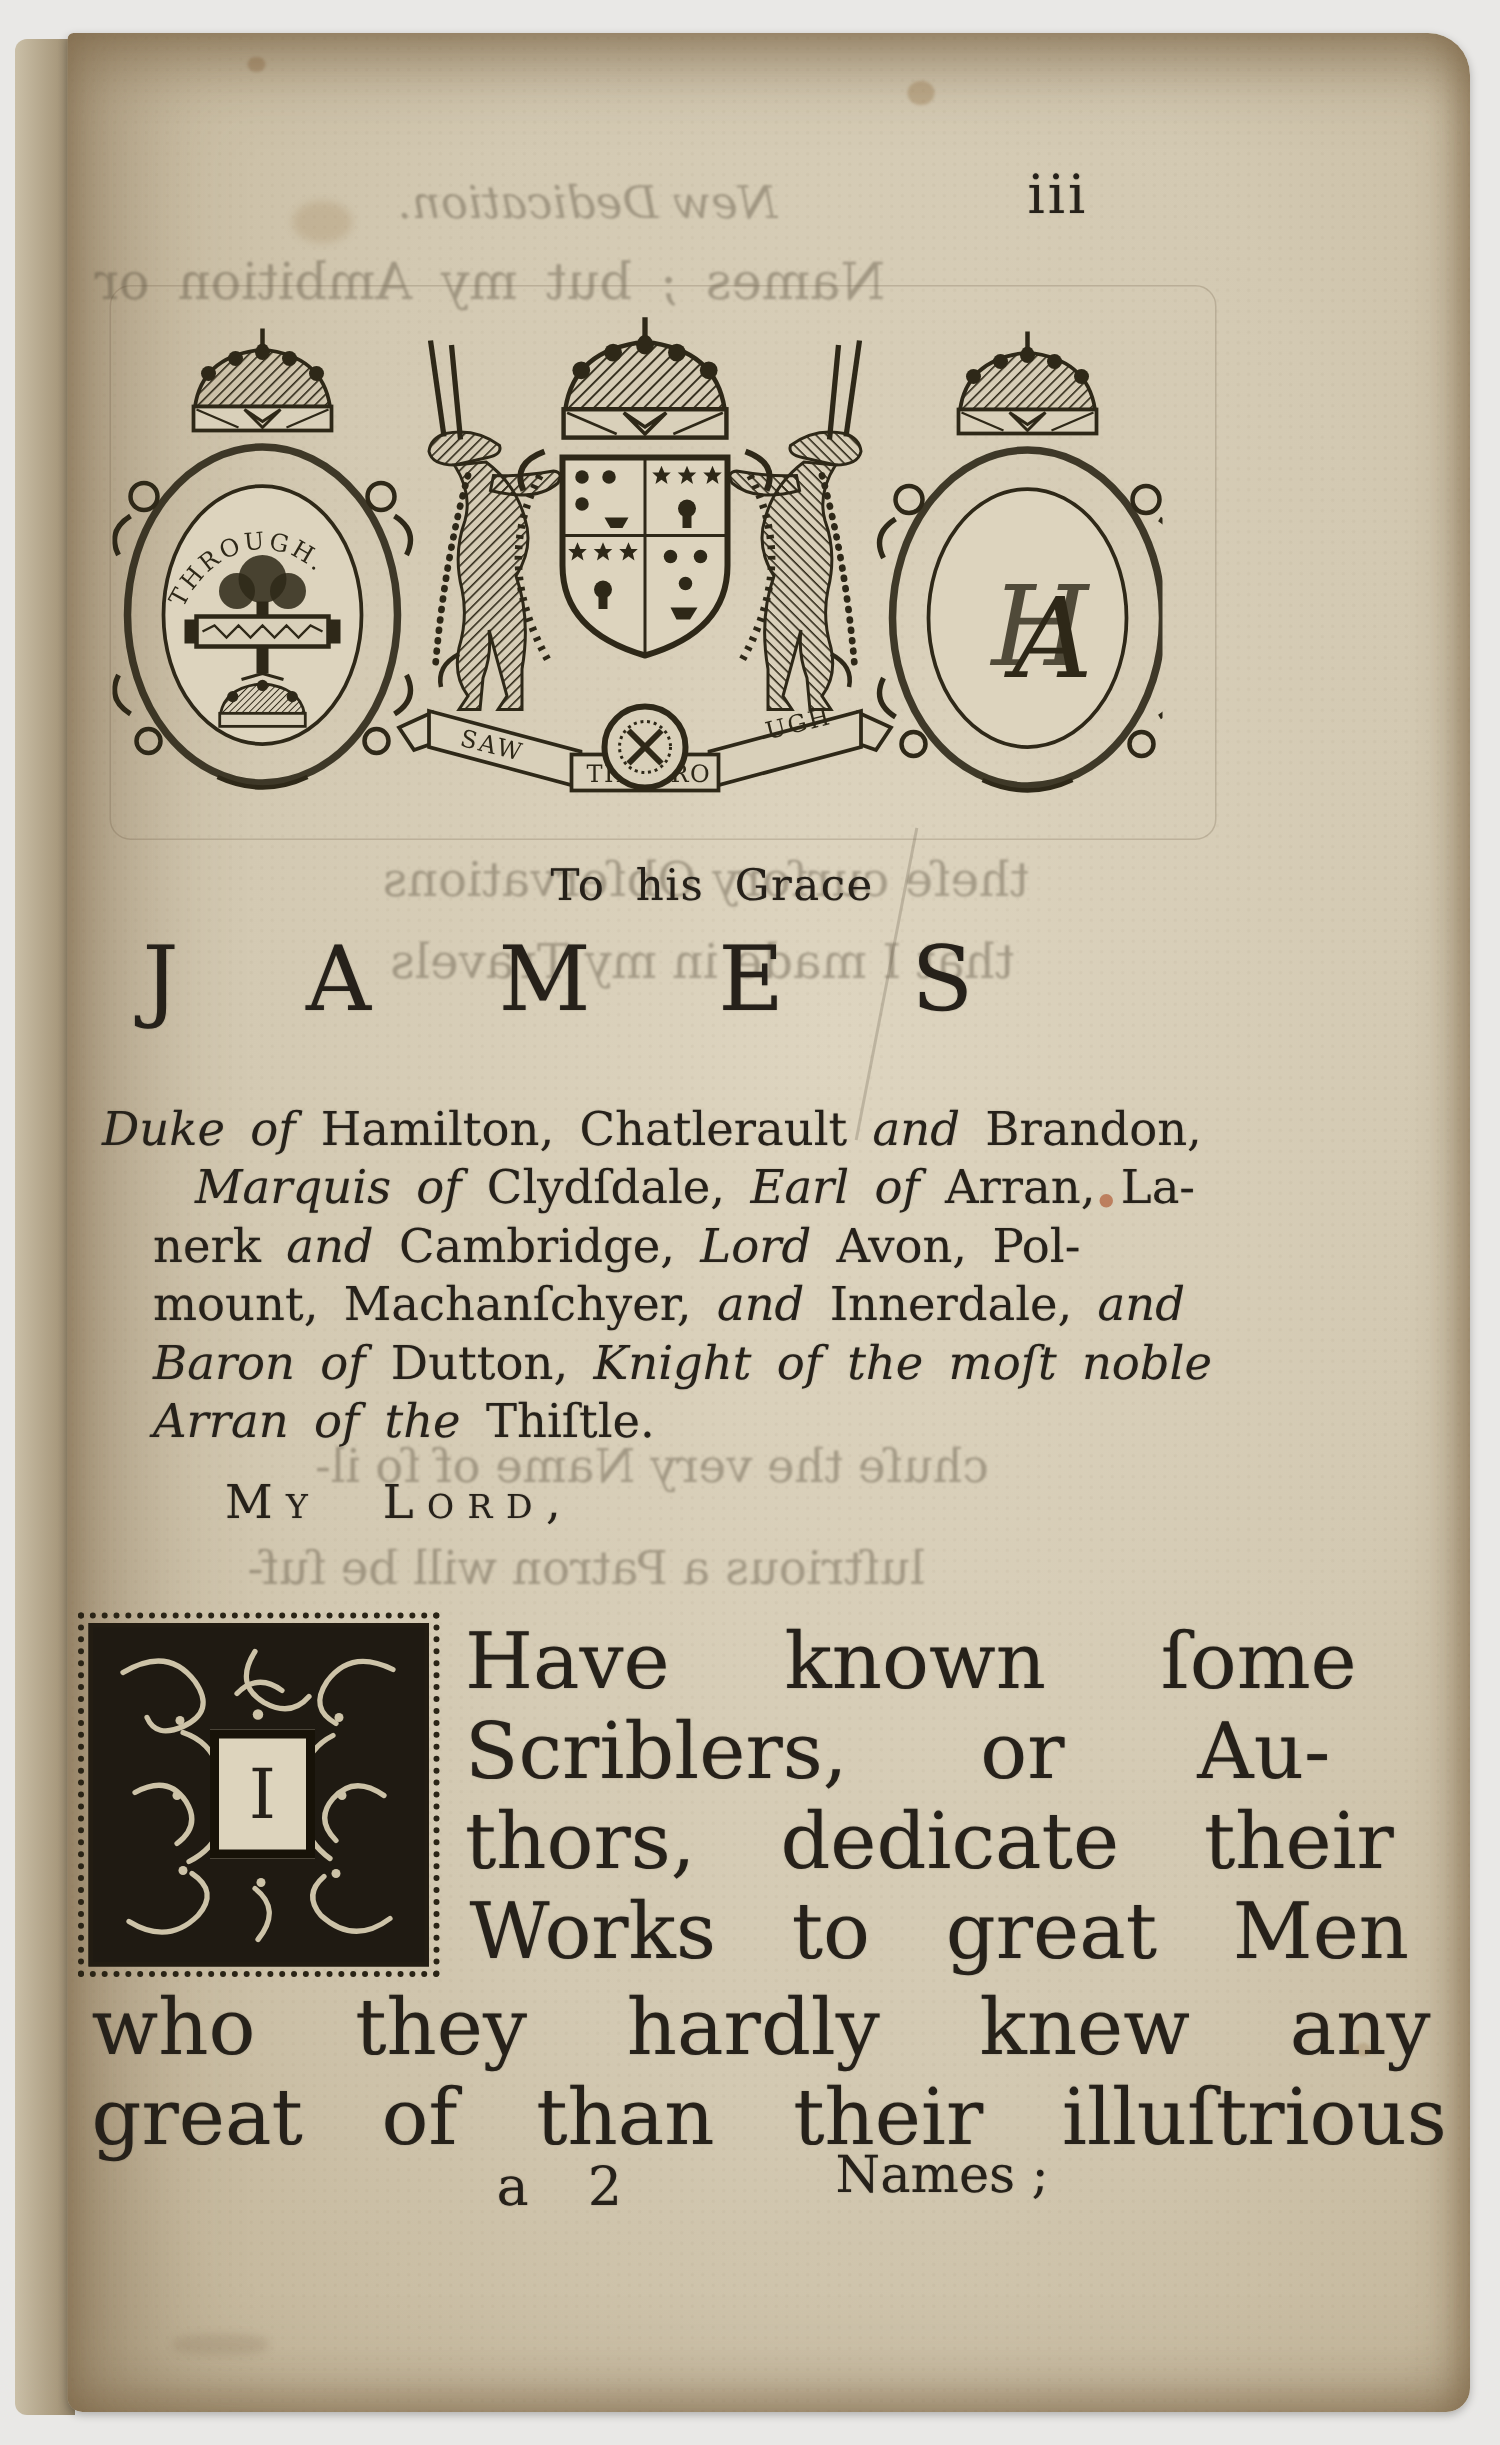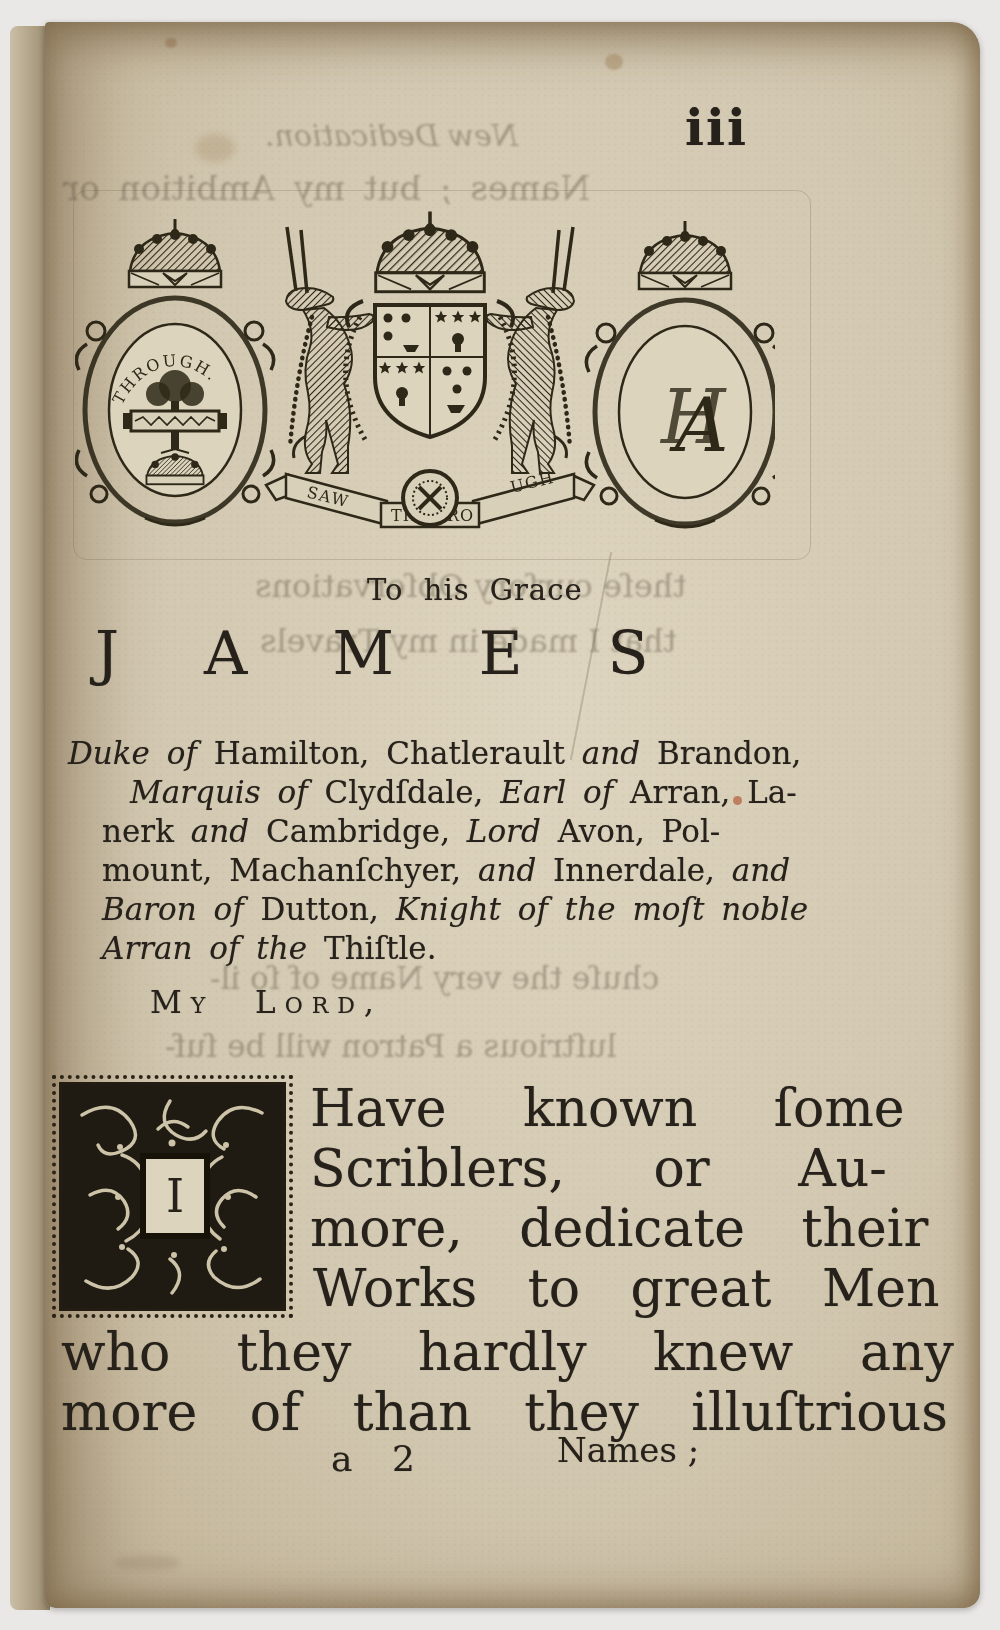--- a/index.html
+++ b/index.html
@@ -27,21 +27,21 @@
       inset 0 -14px 26px rgba(118,94,62,.28),
       0 2px 6px rgba(0,0,0,.25);
   }
   .ink{color:#26211a;text-shadow:0 0 1px rgba(38,33,26,.35);}
   .abs{position:absolute;}
   .ghost{
     position:absolute;transform:scaleX(-1);filter:blur(.8px);
     color:rgba(84,76,58,.40);white-space:nowrap;
     font-family:"DejaVu Serif", serif;
   }
-  .folio{left:640px;top:76px;font-size:50px;font-weight:bold;letter-spacing:2px;}
+  .folio{left:640px;top:88px;font-size:36px;font-weight:normal;letter-spacing:2px;}
   .salutation{left:322px;top:551px;font-size:29px;word-spacing:10px;letter-spacing:1px;}
   .bigname{left:50px;top:596px;font-size:60px;letter-spacing:85px;white-space:nowrap;}
   .titles{left:23px;top:712px;width:720px;font-size:31px;line-height:39px;}
   .titles .tline{white-space:nowrap;word-spacing:7px;}
   .titles .tline:nth-child(2){margin-left:62px;}
   .titles .tline:nth-child(n+3){margin-left:34px;}
   .seg{font-style:normal;}
   .i{font-style:italic;}
   .address{left:105px;top:962px;font-size:31px;font-variant:small-caps;letter-spacing:9px;word-spacing:22px;}
   .dropblock{
@@ -277,24 +277,24 @@
           <circle cx="56" cy="112" r="3"></circle>
         <circle cx="166" cy="112" r="3"></circle>
           <circle cx="112" cy="170" r="3"></circle>
       </g>
     </svg>
     <div class="dropbox">I</div>
   </div>
 
   <div class="abs ink bodyline b0">Have known ſome</div>
   <div class="abs ink bodyline b1">Scriblers, or Au-</div>
-  <div class="abs ink bodyline b2">more, dedicate their</div>
+  <div class="abs ink bodyline b2">thors, dedicate their</div>
   <div class="abs ink bodyline b3">Works to great Men</div>
   <div class="abs ink bodyline b4">who they hardly knew any</div>
-  <div class="abs ink bodyline b5">more of than they illuſtrious</div>
+  <div class="abs ink bodyline b5">great of than their illuſtrious</div>
 
   <div class="abs ink sig">a 2</div>
   <div class="abs ink catchword">Names ;</div>
 
   <div class="stain" style="left:560px;top:32px;width:18px;height:16px;background:rgba(128,88,40,.28);filter:blur(1px)"></div>
   <div class="stain" style="left:120px;top:16px;width:12px;height:10px;background:rgba(118,80,40,.3);filter:blur(1px)"></div>
   <div class="stain" style="left:150px;top:112px;width:40px;height:28px;background:rgba(140,100,50,.18);filter:blur(3px)"></div>
   <div class="stain" style="left:688px;top:774px;width:9px;height:9px;background:rgba(165,62,20,.55);filter:blur(.5px)"></div>
   <div class="stain" style="left:858px;top:1340px;width:11px;height:9px;background:rgba(130,90,40,.22);filter:blur(1px)"></div>
   <div class="stain" style="left:70px;top:1534px;width:64px;height:14px;background:rgba(110,90,60,.16);filter:blur(3px);border-radius:40%"></div>

